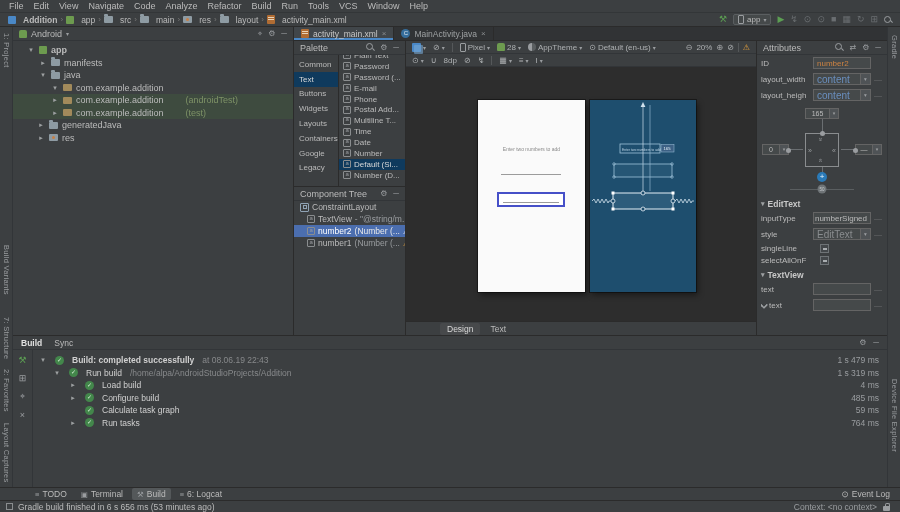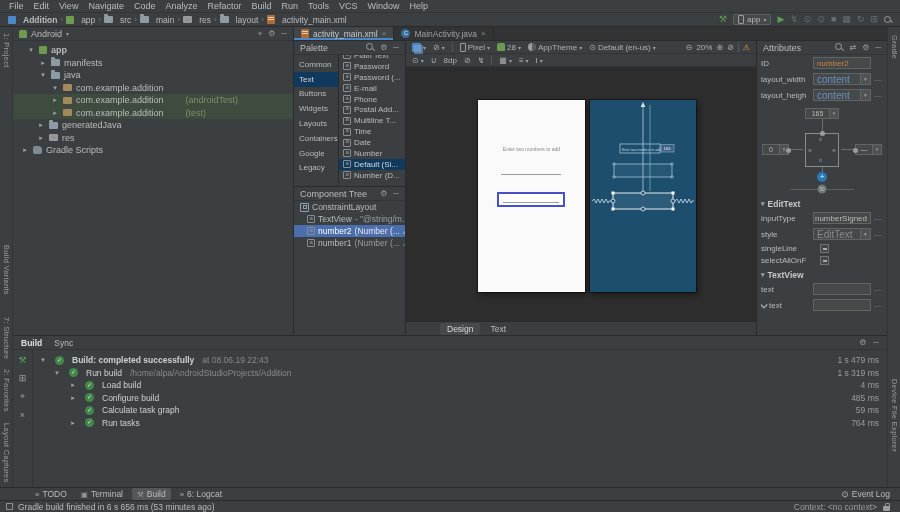--- a/index.html
+++ b/index.html
@@ -310,25 +310,20 @@
           <div class="trow" style="padding-left:24px">
               <span class="arr">▸</span>
               <span class="mi mi-folder"></span>
               <span>generatedJava</span>
             </div>
           <div class="trow" style="padding-left:24px">
               <span class="arr">▸</span>
               <span class="mi mi-res"></span>
               <span>res</span>
             </div>
-          <div class="trow" style="padding-left:8px">
-              <span class="arr">▸</span>
-              <span class="mi mi-gradle"></span>
-              <span>Gradle Scripts</span>
-            </div>
         </div>
       </div>
 
       <div class="rightof">
         <div class="tabbar">
           <span class="etab sel">
               <span class="mi mi-xml"></span>
               <span>activity_main.xml</span>
               <span class="x">×</span>
             </span>

